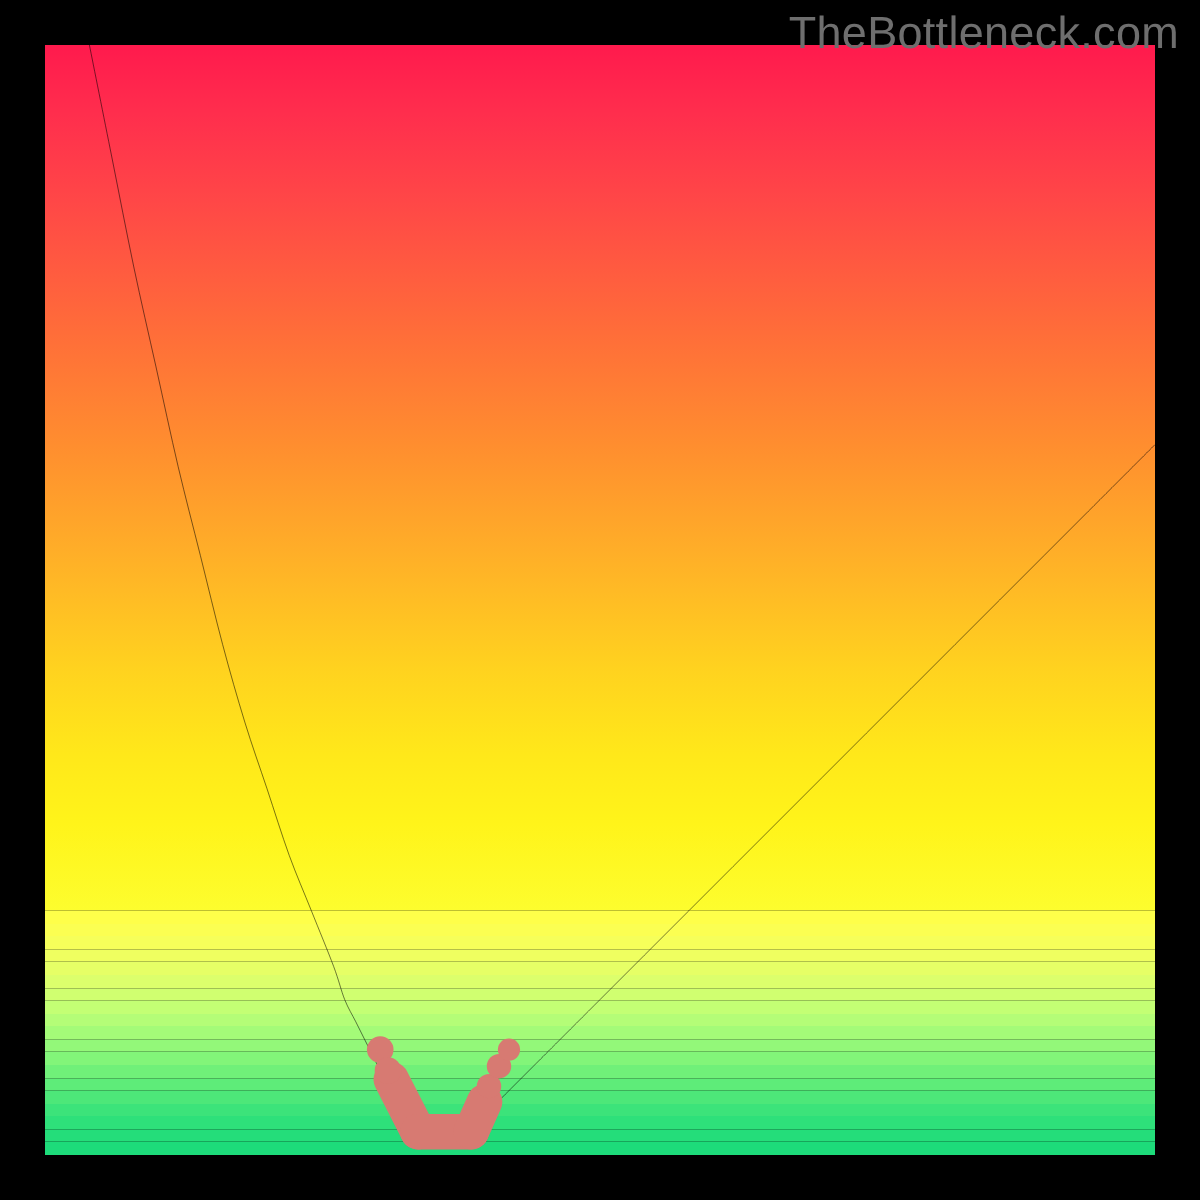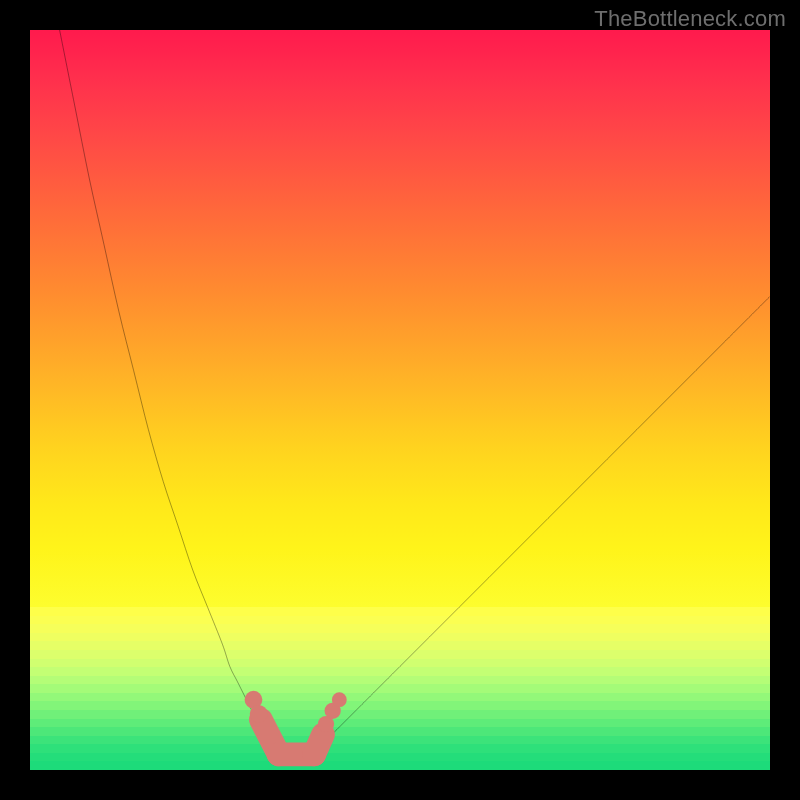--- a/index.html
+++ b/index.html
@@ -60,21 +60,21 @@
     flex-direction: column;
   }
   .band {
     flex: 1 1 auto;
   }
   .watermark {
     position: absolute;
     top: 6px;
     right: 14px;
     color: #6e6e6e;
-    font-size: 22px;
+    font-size: 30px;
     letter-spacing: 0.2px;
     user-select: none;
   }
   svg.curves {
     position: absolute;
     inset: 0;
   }
 </style>
 </head>
 <body>

